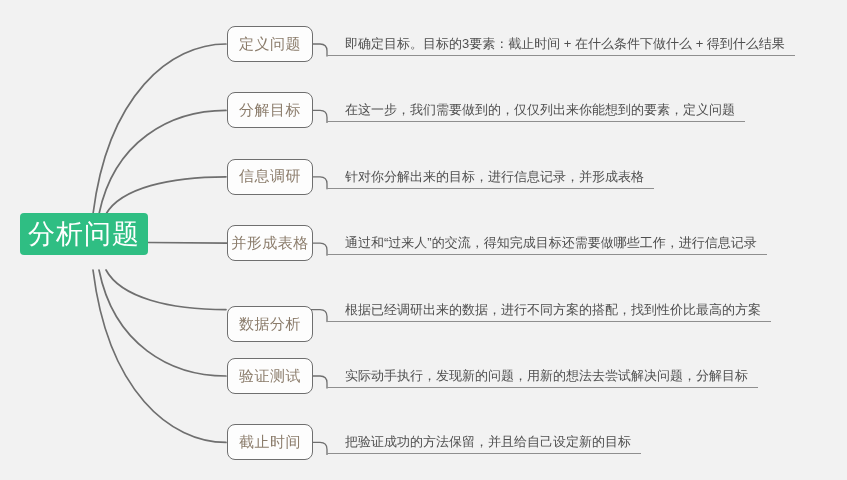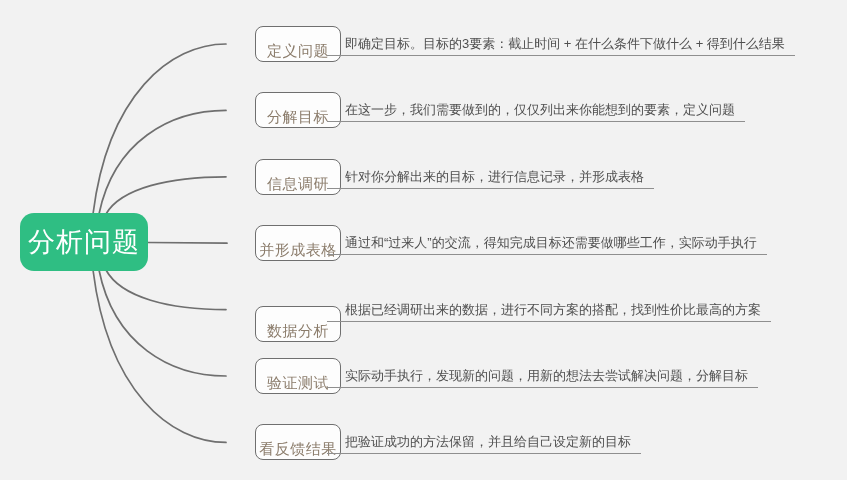--- a/index.html
+++ b/index.html
@@ -9,32 +9,32 @@
   }
   *{margin:0;padding:0;box-sizing:border-box;}
   html,body{width:847px;height:480px;overflow:hidden;}
   body{
     font-family:"Liberation Sans","DejaVu Sans",sans-serif;
     background:var(--bg);
   }
   .canvas{position:relative;width:847px;height:480px;background:var(--bg);}
   #connector-svg{position:absolute;left:0;top:0;width:847px;height:480px;z-index:1;}
   .root-node{
-    position:absolute;left:20px;top:213px;width:128px;height:58px;
-    background:var(--root-bg);border-radius:14px;z-index:2;
+    position:absolute;left:20px;top:213px;width:128px;height:42px;
+    background:var(--root-bg);border-radius:4px;z-index:2;
     display:flex;align-items:center;justify-content:center;cursor:pointer;
   }
   .root-node span{
     color:var(--root-text);font-size:27px;letter-spacing:1px;font-weight:400;
   }
   .topic{
     position:absolute;left:227px;width:86px;height:36px;
     background:var(--topic-bg);border:1.5px solid var(--topic-border);
     border-radius:8px;z-index:2;
-    display:flex;align-items:flex-end;justify-content:center;cursor:pointer;margin-left:28px;
+    display:flex;align-items:center;justify-content:center;cursor:pointer;
   }
   .topic .topic-label{
     color:var(--topic-text);font-size:15px;letter-spacing:0.5px;white-space:nowrap;
   }
   .note{
     position:absolute;left:327px;z-index:2;
     line-height:20px;height:22px;padding:0 10px 2px 18px;
     border-bottom:1px solid var(--underline);
     color:var(--note-text);font-size:13px;white-space:nowrap;cursor:default;
   }
@@ -83,37 +83,37 @@
     <div class="topic" style="top: 158.8px;">
       <span class="topic-label">信息调研</span>
     </div>
     <div class="note" style="top: 166.8px;">针对你分解出来的目标，进行信息记录，并形成表格</div>
   </div>
 
   <div class="branch">
     <div class="topic" style="top: 225.2px;">
       <span class="topic-label">并形成表格</span>
     </div>
-    <div class="note" style="top: 233.2px;">通过和“过来人”的交流，得知完成目标还需要做哪些工作，实际动手执行</div>
+    <div class="note" style="top: 233.2px;">通过和“过来人”的交流，得知完成目标还需要做哪些工作，进行信息记录</div>
   </div>
 
   <div class="branch">
     <div class="topic" style="top: 306px;">
       <span class="topic-label">数据分析</span>
     </div>
     <div class="note" style="top: 299.6px;">根据已经调研出来的数据，进行不同方案的搭配，找到性价比最高的方案</div>
   </div>
 
   <div class="branch">
     <div class="topic" style="top: 358px;">
       <span class="topic-label">验证测试</span>
     </div>
     <div class="note" style="top: 366px;">实际动手执行，发现新的问题，用新的想法去尝试解决问题，分解目标</div>
   </div>
 
   <div class="branch">
     <div class="topic" style="top: 424.4px;">
-      <span class="topic-label">看反馈结果</span>
+      <span class="topic-label">截止时间</span>
     </div>
     <div class="note" style="top: 432.4px;">把验证成功的方法保留，并且给自己设定新的目标</div>
   </div>
 </div>
 </div>
 
 </body></html>

